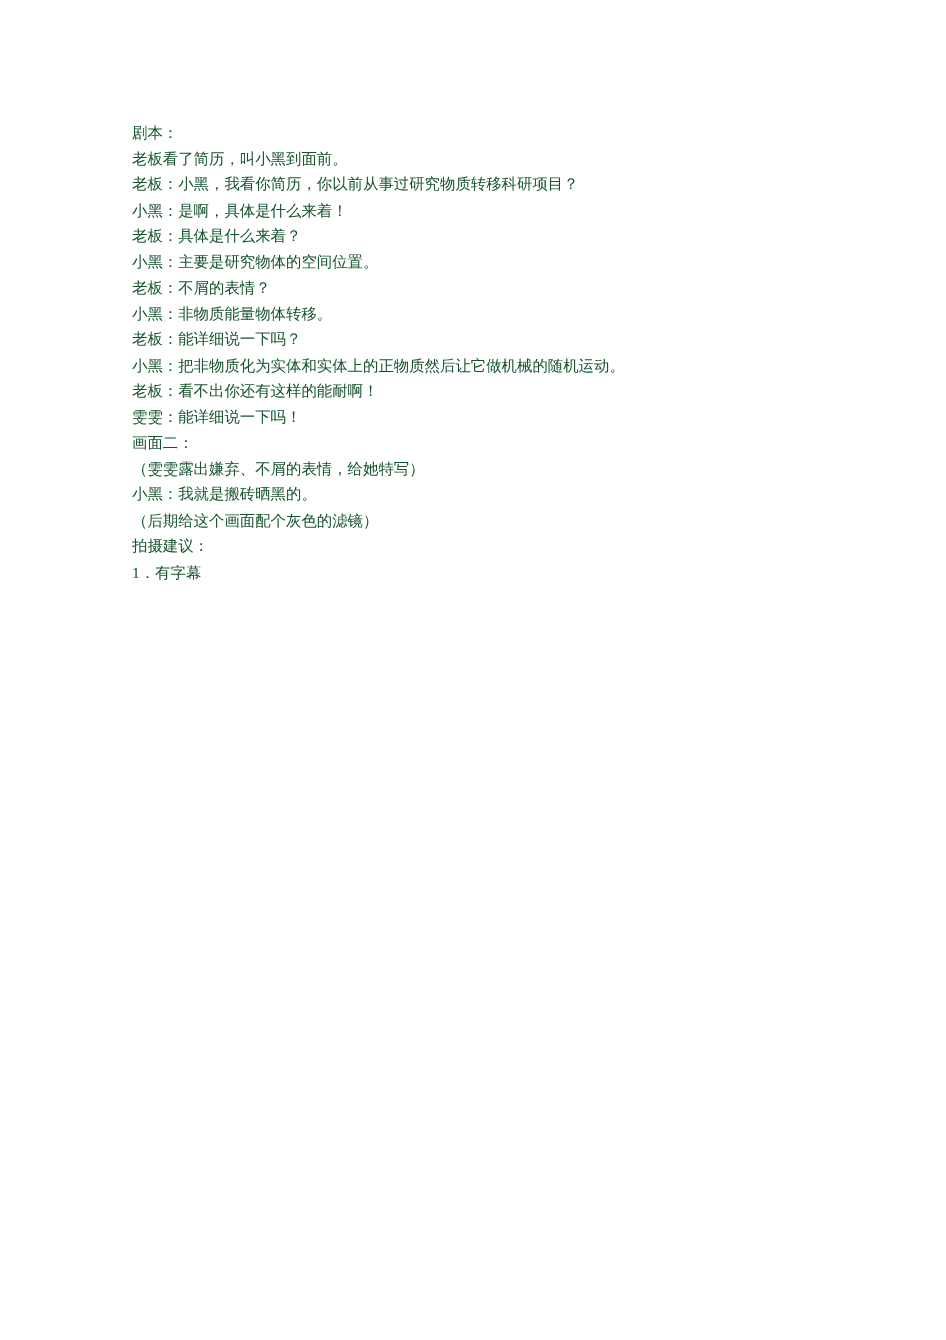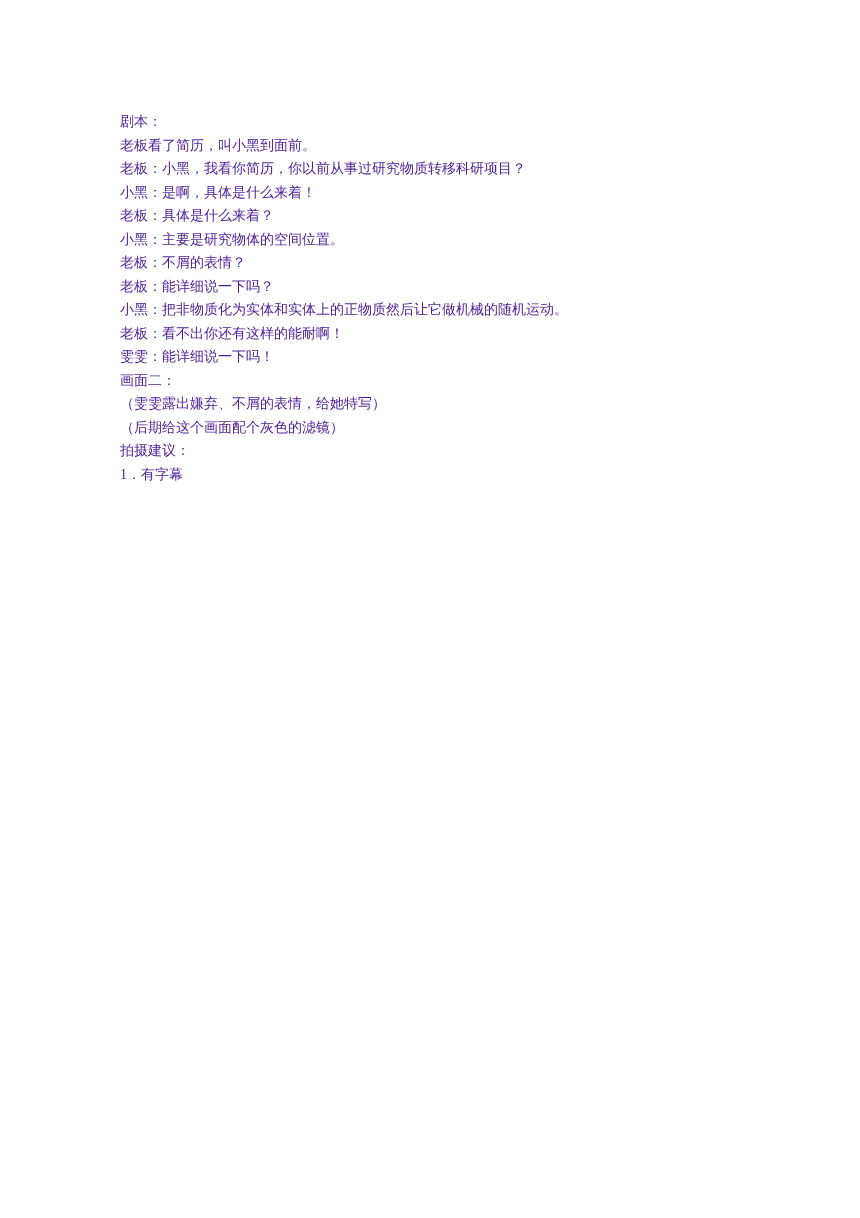--- a/index.html
+++ b/index.html
@@ -7,39 +7,41 @@
       padding: 0;
       background: #ffffff;
       font-family: "SimSun", "宋体", serif;
       width: 860px;
       height: 1218px;
     }
     .page {
       padding: 110px 120px 0 120px;
       font-size: 14px;
       line-height: 23.5px;
-      color: #4c1d95;
+      color: #14532d;
     }
     .line {
       white-space: pre-wrap;
     }
   </style>
 </head>
 <body>
 
 <div class="page">
   <div class="line">剧本：</div>
   <div class="line">老板看了简历，叫小黑到面前。</div>
   <div class="line">老板：小黑，我看你简历，你以前从事过研究物质转移科研项目？</div>
   <div class="line">小黑：是啊，具体是什么来着！</div>
   <div class="line">老板：具体是什么来着？</div>
   <div class="line">小黑：主要是研究物体的空间位置。</div>
   <div class="line">老板：不屑的表情？</div>
+  <div class="line">小黑：非物质能量物体转移。</div>
   <div class="line">老板：能详细说一下吗？</div>
   <div class="line">小黑：把非物质化为实体和实体上的正物质然后让它做机械的随机运动。</div>
   <div class="line">老板：看不出你还有这样的能耐啊！</div>
   <div class="line">雯雯：能详细说一下吗！</div>
   <div class="line">画面二：</div>
   <div class="line">（雯雯露出嫌弃、不屑的表情，给她特写）</div>
+  <div class="line">小黑：我就是搬砖晒黑的。</div>
   <div class="line">（后期给这个画面配个灰色的滤镜）</div>
   <div class="line">拍摄建议：</div>
   <div class="line">1．有字幕</div>
 </div>
 
 </body></html>

